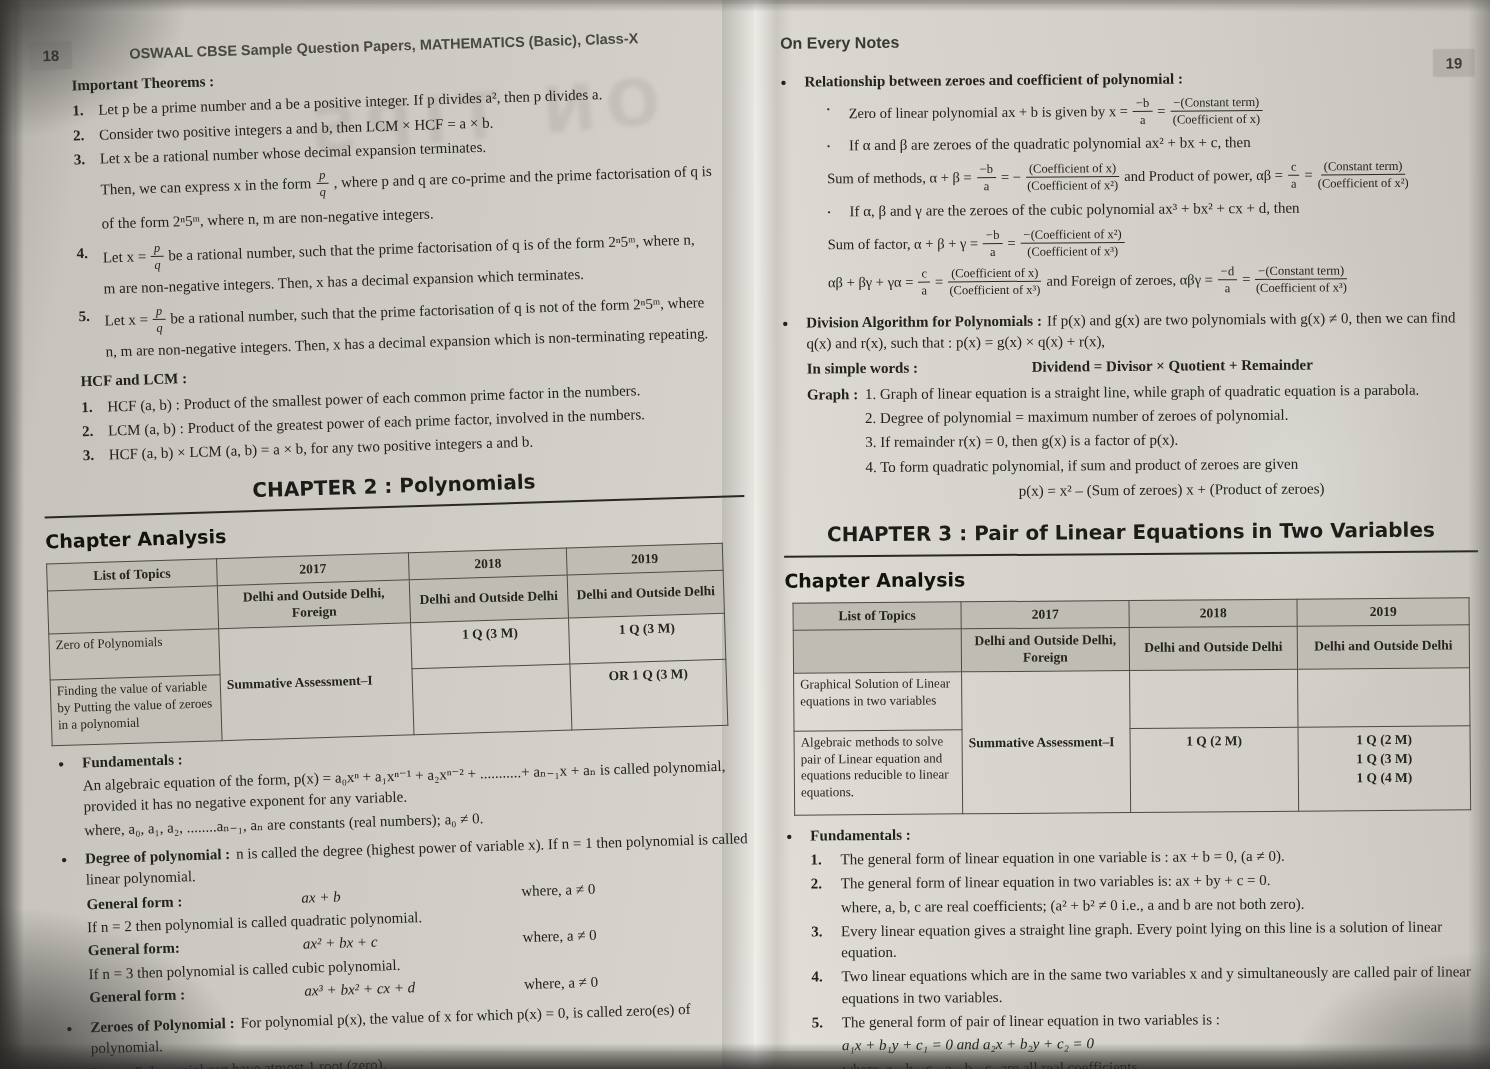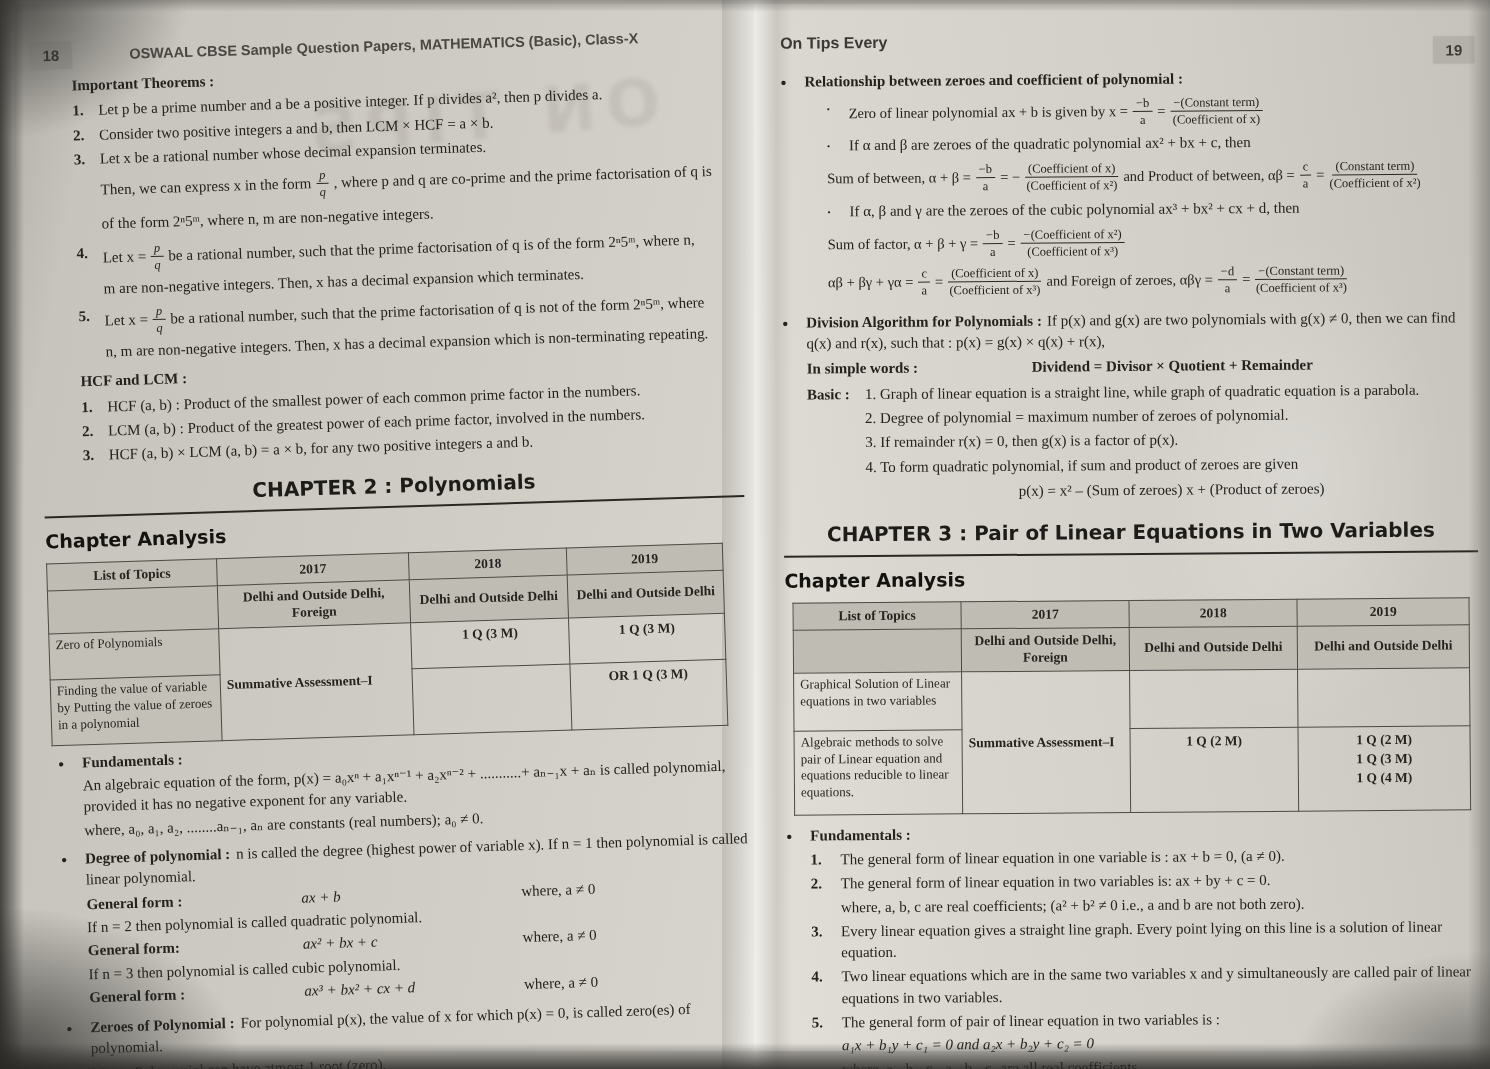--- a/index.html
+++ b/index.html
@@ -278,22 +278,22 @@
         <div style="margin-top:3px;"><span>Linear Polynomial can have atmost 1 root (zero).</span></div>
         <div style="margin-top:2px;"></div>
         
       </div>
     </div>
   </div>
 
   <div class="content content-right">
 
     <div class="pg-header">
-      <span class="onTips">On Tips Every</span>
-      <span style="margin-left:auto;margin-top:11px;" class="pagenum">19</span>
+      <span class="onTips">On Every Notes</span>
+      <span style="margin-left:auto;margin-top:24px;" class="pagenum">19</span>
     </div>
 
     <div class="bullet-row">
       <span class="b">●</span>
       <div class="body">
         <span class="bold">Relationship between  zeroes and coefficient of polynomial :</span>
 
         <div class="sub-row">
           <span class="b">•</span>
           <div class="fline" style="margin:0;">
@@ -308,31 +308,31 @@
               <span class="den">(Coefficient of x)</span>
             </span>
           </div>
         </div>
 
         <div class="sub-row">
           <span class="b">•</span>
           <span>If α and β are zeroes  of the quadratic polynomial ax² + bx + c, then</span>
         </div>
         <div class="fline" style="margin-left:22px;">
-          <span class="mini">Sum of between, α + β =</span>
+          <span class="mini">Sum of methods, α + β =</span>
           <span class="frac">
             <span class="num">−b</span>
             <span class="den">a</span>
           </span>
           <span class="mini">= −</span>
           <span class="frac">
             <span class="num">(Coefficient of x)</span>
             <span class="den">(Coefficient of x²)</span>
           </span>
-          <span class="mini">and Product of between, αβ =</span>
+          <span class="mini">and Product of power, αβ =</span>
           <span class="frac">
             <span class="num">c</span>
             <span class="den">a</span>
           </span>
           <span>=</span>
           <span class="frac">
             <span class="num">(Constant term)</span>
             <span class="den">(Coefficient of x²)</span>
           </span>
         </div>
@@ -380,21 +380,21 @@
 
     <div class="bullet-row">
       <span class="b">●</span>
       <div class="body">
         <span class="bold" style="margin-right:5px;">Division Algorithm  for Polynomials :</span><span>If p(x) and g(x) are two polynomials with  g(x) ≠ 0, then we can find q(x) and r(x), such that :  p(x) =  g(x) × q(x) + r(x),</span>
         <div class="simple">
           <span class="sl">In simple  words :</span>
           <span class="sf">Dividend = Divisor  × Quotient + Remainder</span>
         </div>
         <div class="tips">
-          <span class="tlab">Basic :</span>
+          <span class="tlab">Graph :</span>
           <div class="tbody">
             <div><span>1. Graph of linear equation is a straight line, while graph of quadratic equation is a parabola.</span></div>
             <div><span>2. Degree of polynomial = maximum number of zeroes of polynomial.</span></div>
             <div><span>3. If remainder r(x) = 0, then g(x) is a factor of p(x).</span></div>
             <div><span>4. To form quadratic polynomial, if sum and product of zeroes are given</span></div>
             <div class="center-f"><span>p(x) = x² – (Sum of zeroes) x + (Product of zeroes)</span></div>
           </div>
         </div>
       </div>
     </div>

